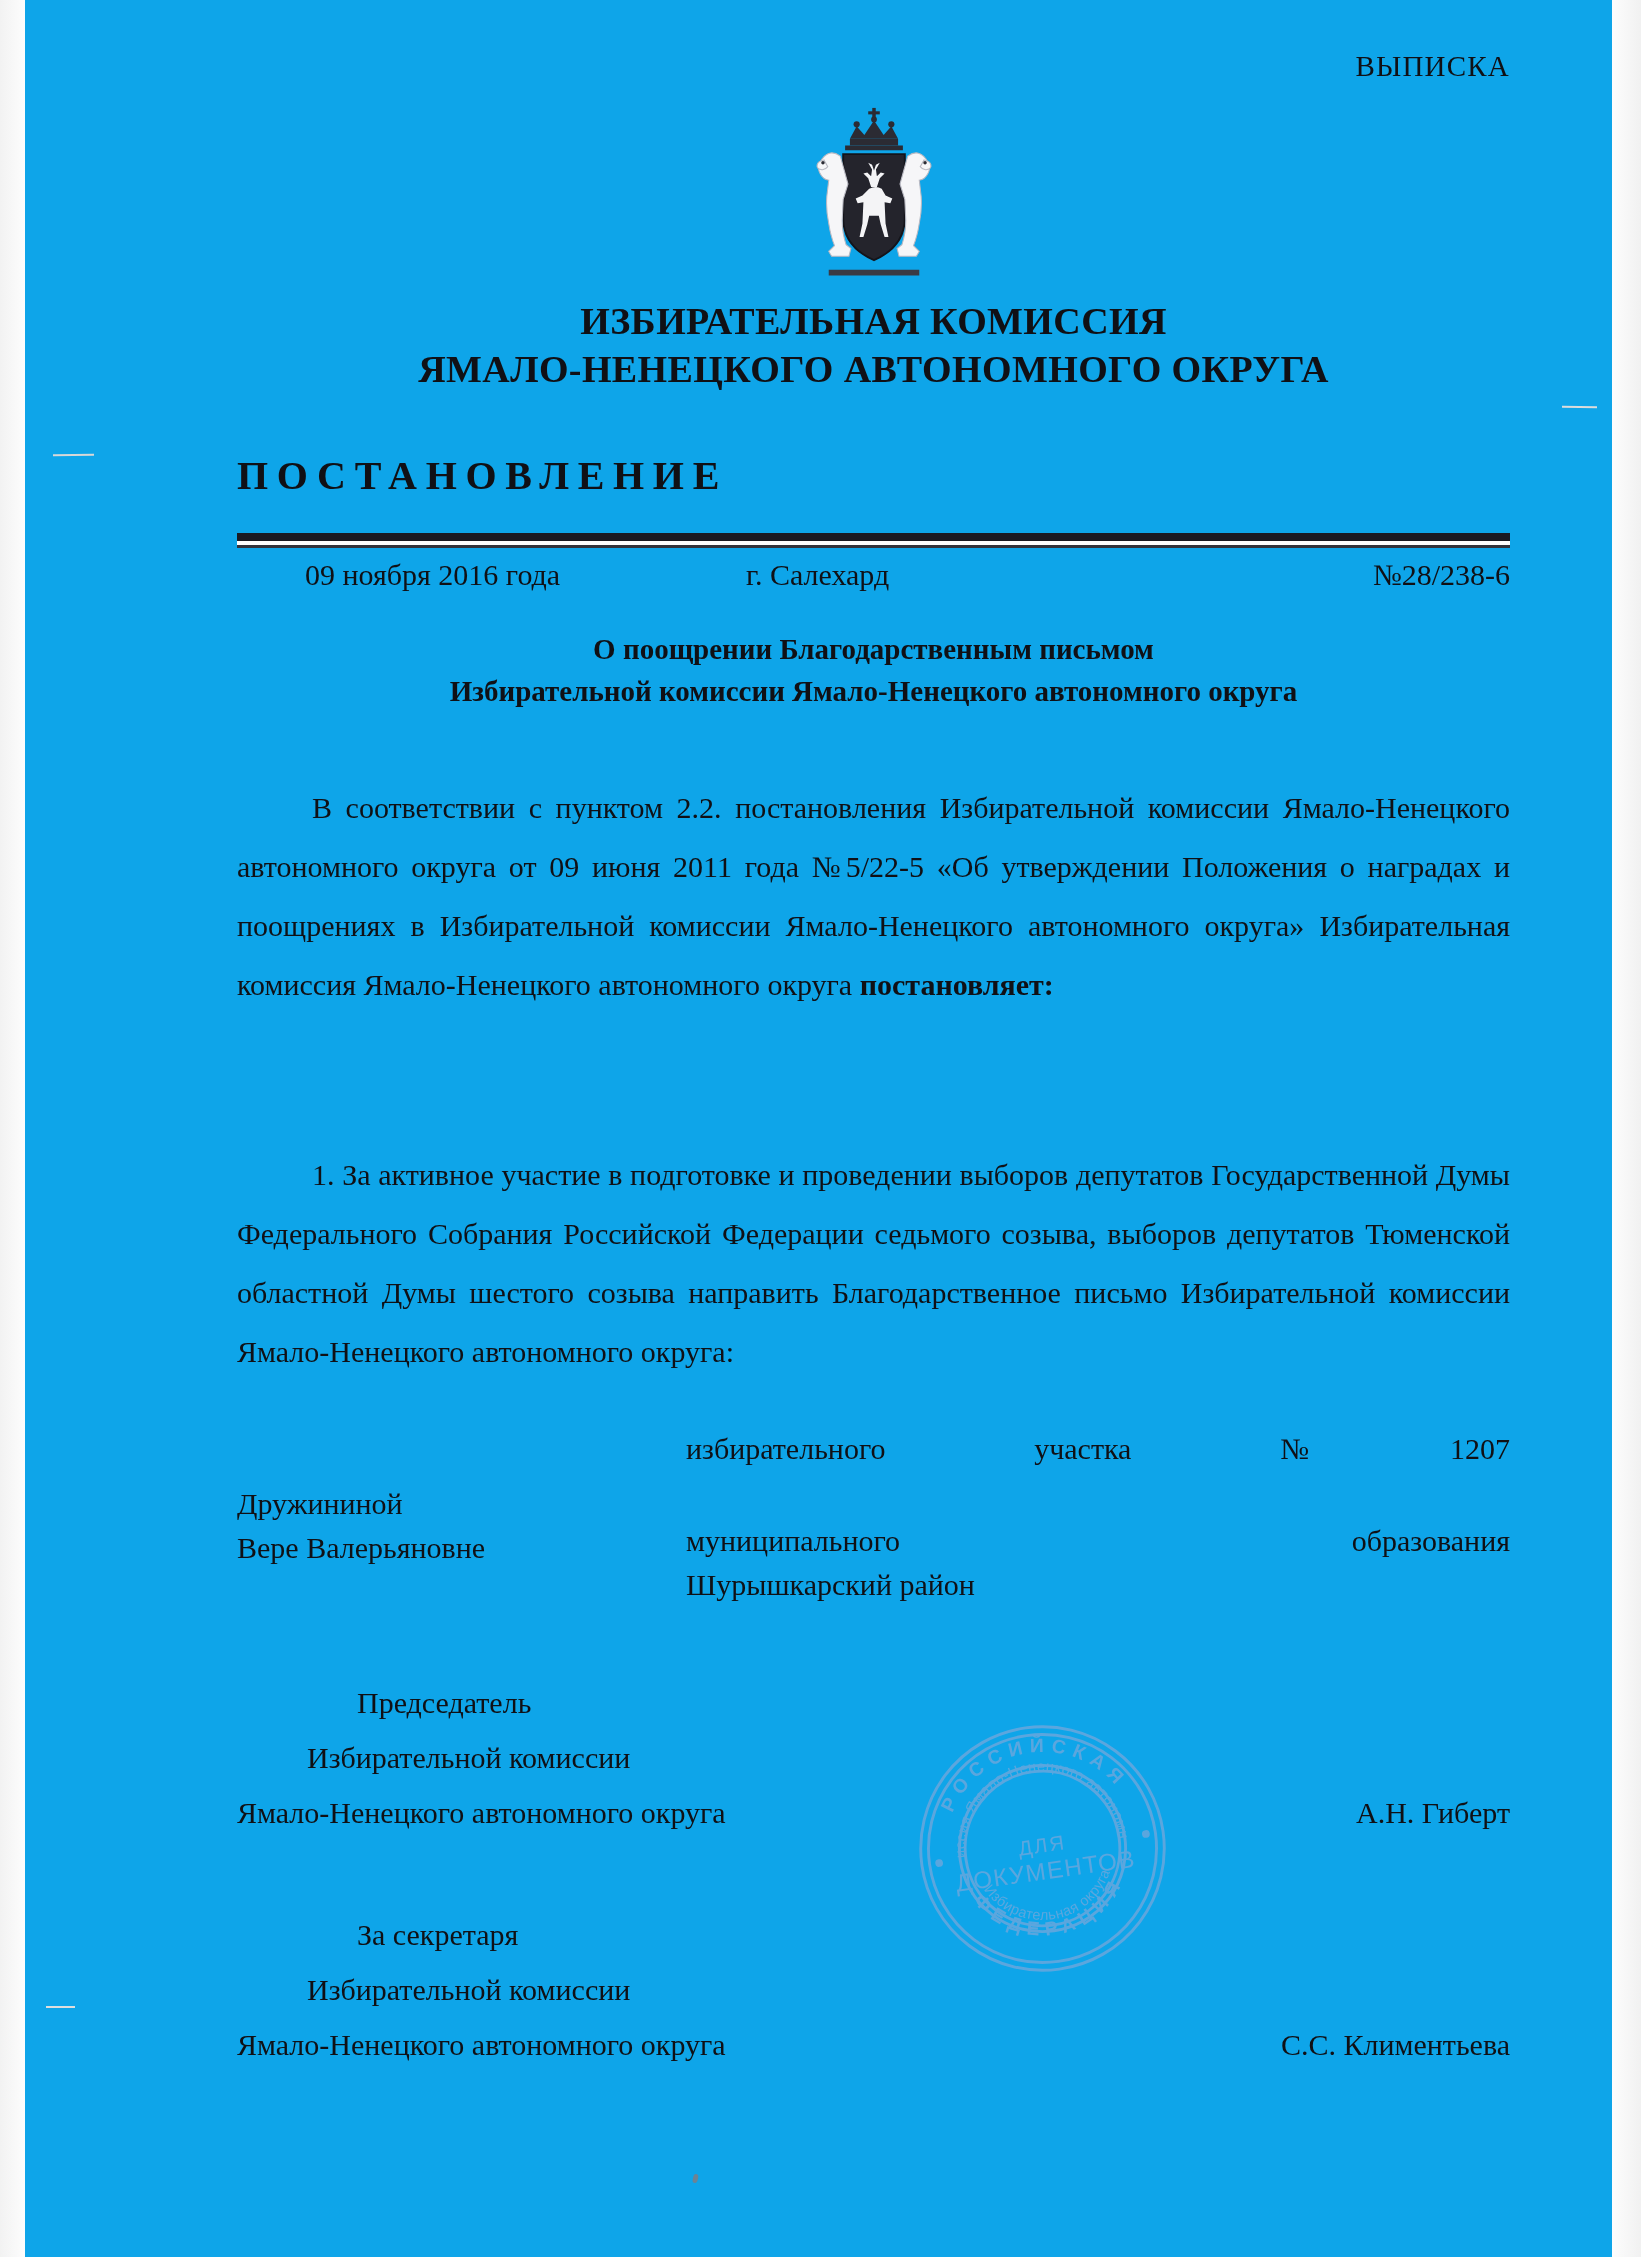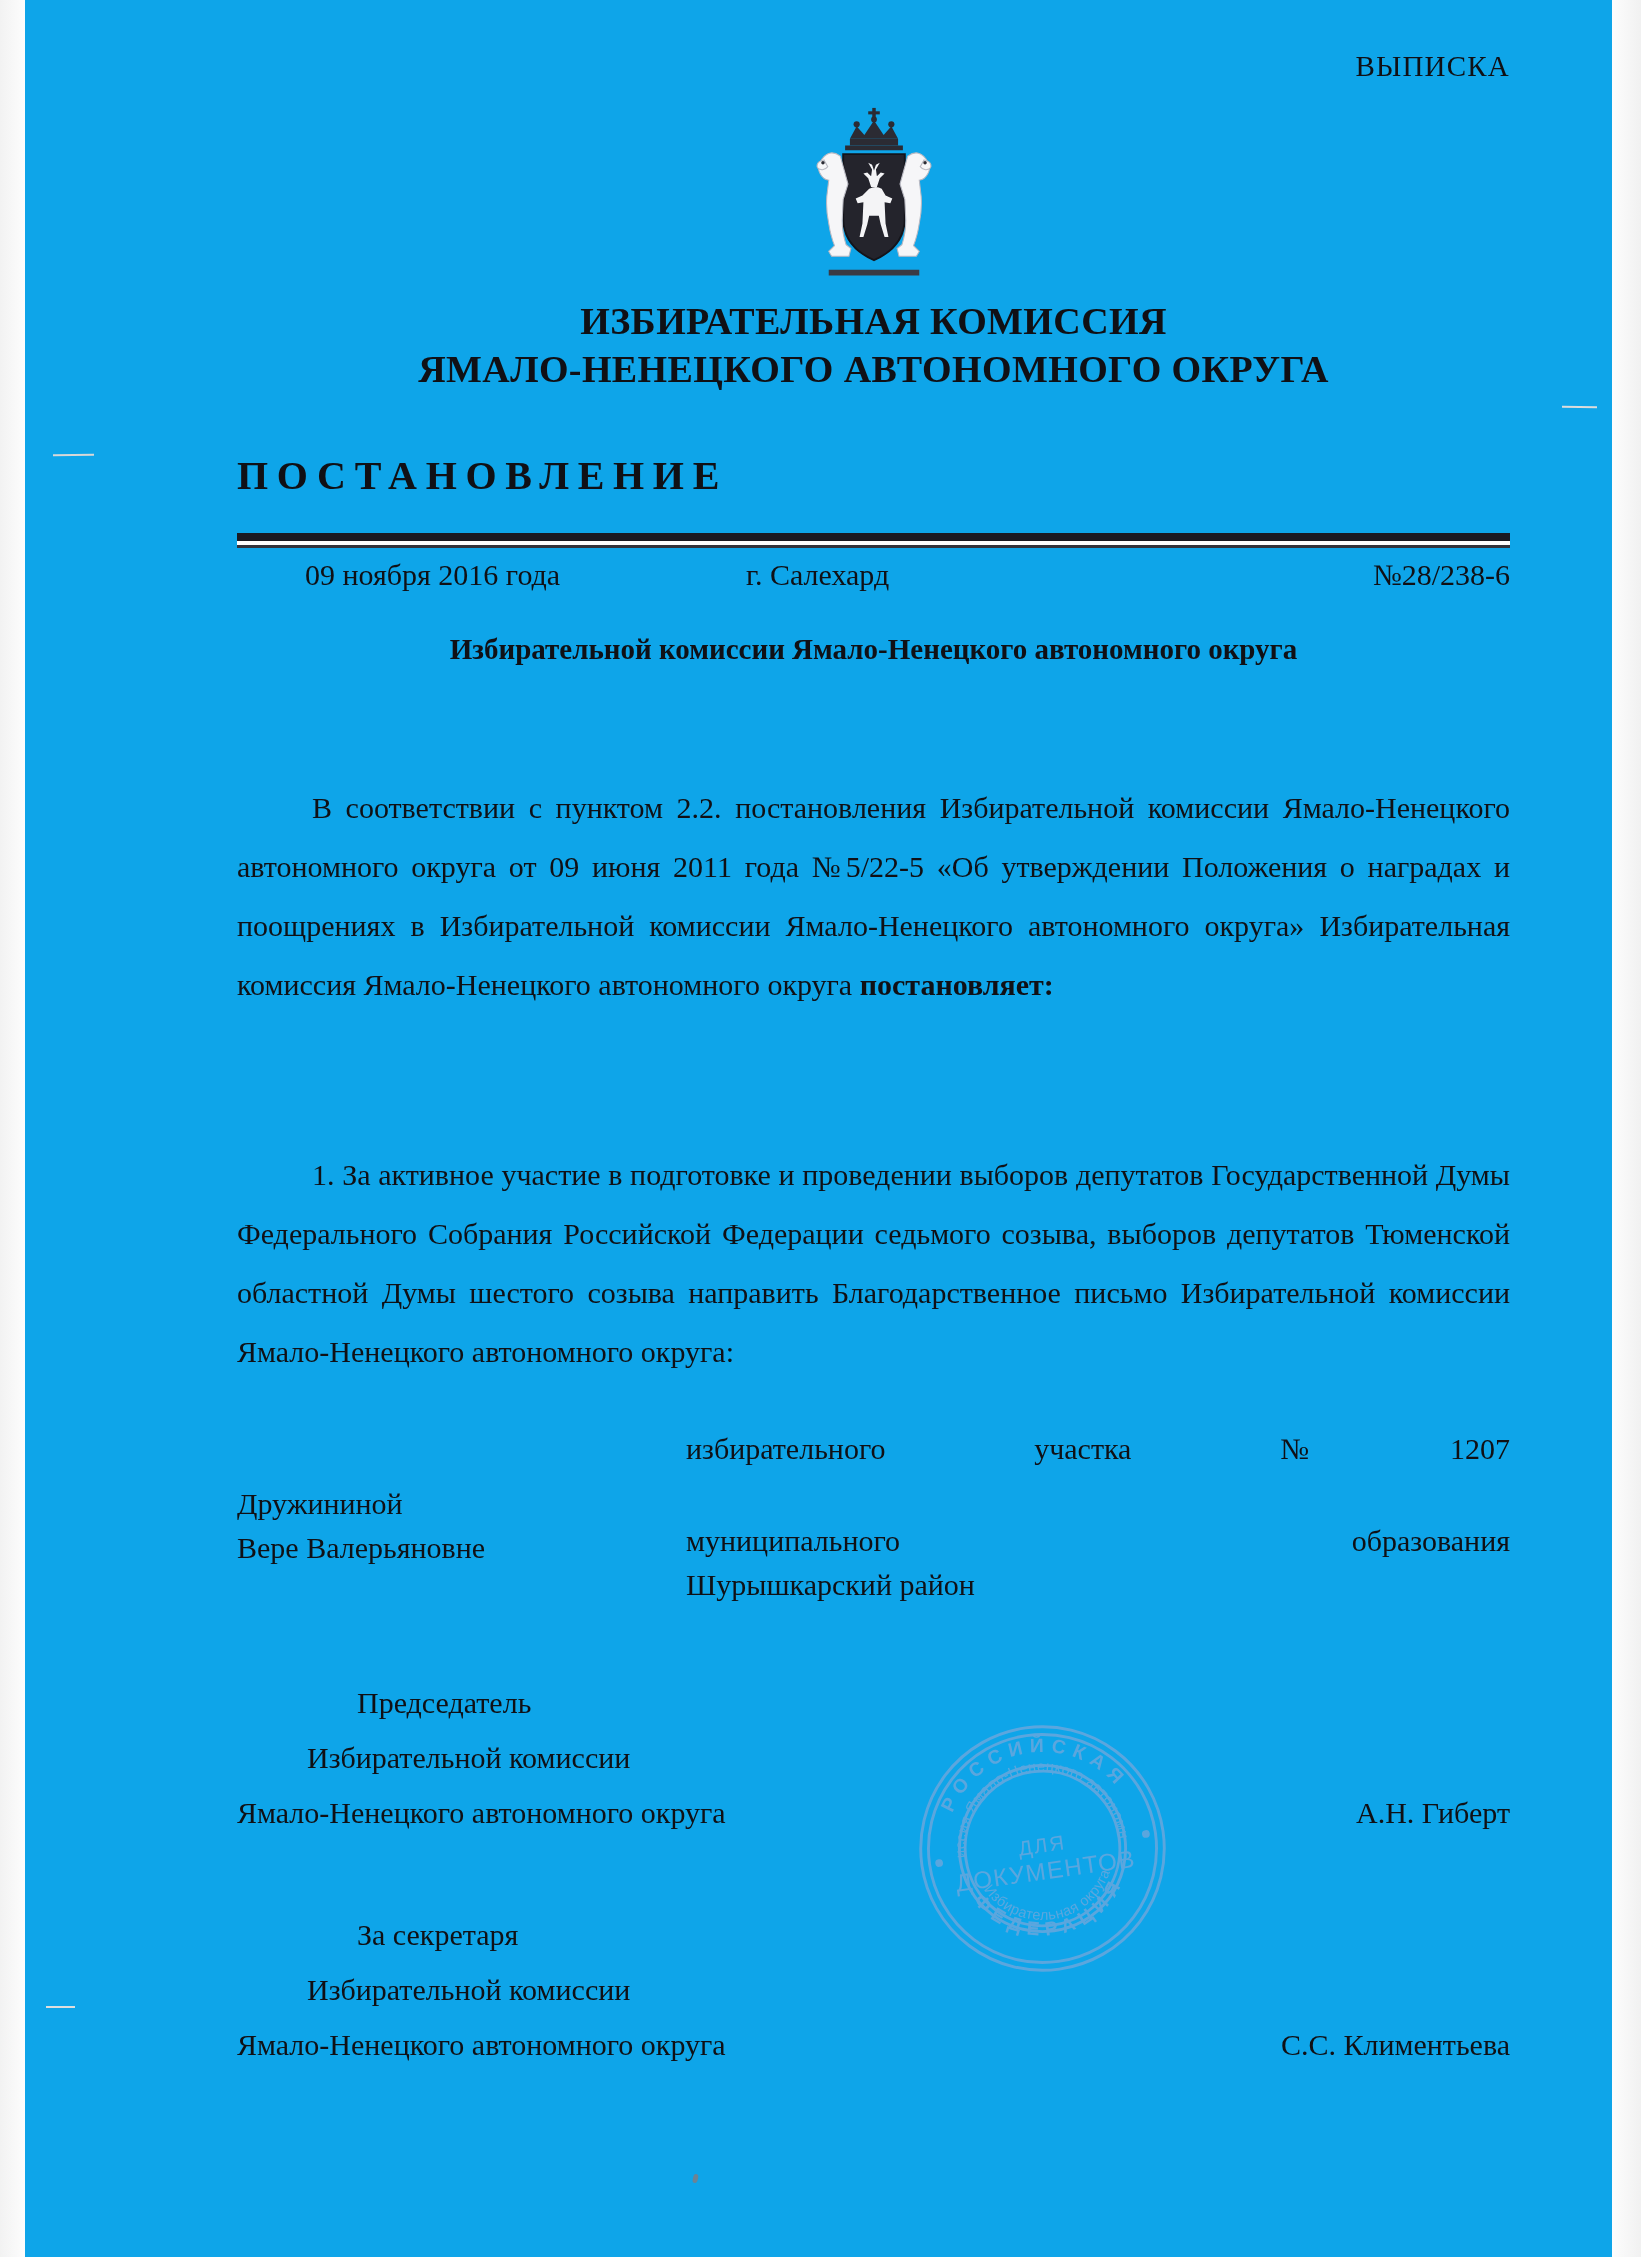--- a/index.html
+++ b/index.html
@@ -288,20 +288,21 @@
       <div class="thin"></div>
     </div>
 
     <div class="meta">
       <span class="date">09 ноября 2016 года</span>
       <span class="city">г. Салехард</span>
       <span class="number">№28/238-6</span>
     </div>
 
     <div class="subject">
+      <div>О поощрении Благодарственным письмом</div>
       <div>Избирательной комиссии Ямало-Ненецкого автономного округа</div>
     </div>
 
     <p class="para p-intro"><span>В соответствии с пунктом 2.2. постановления Избирательной комиссии Ямало-Ненецкого автономного округа от 09 июня 2011 года №5/22-5 «Об утверждении Положения о наградах и поощрениях в Избирательной комиссии  Ямало-Ненецкого автономного округа» Избирательная комиссия Ямало-Ненецкого автономного округа </span><b>постановляет:</b></p>
 
     <p class="para p-one">1. За активное участие в подготовке и проведении выборов депутатов Государственной Думы Федерального Собрания Российской Федерации седьмого созыва, выборов депутатов Тюменской областной Думы шестого созыва направить Благодарственное письмо Избирательной комиссии Ямало-Ненецкого автономного округа:</p>
 
     <div class="recipient">
       <div class="who">
         <div>Дружининой</div>

